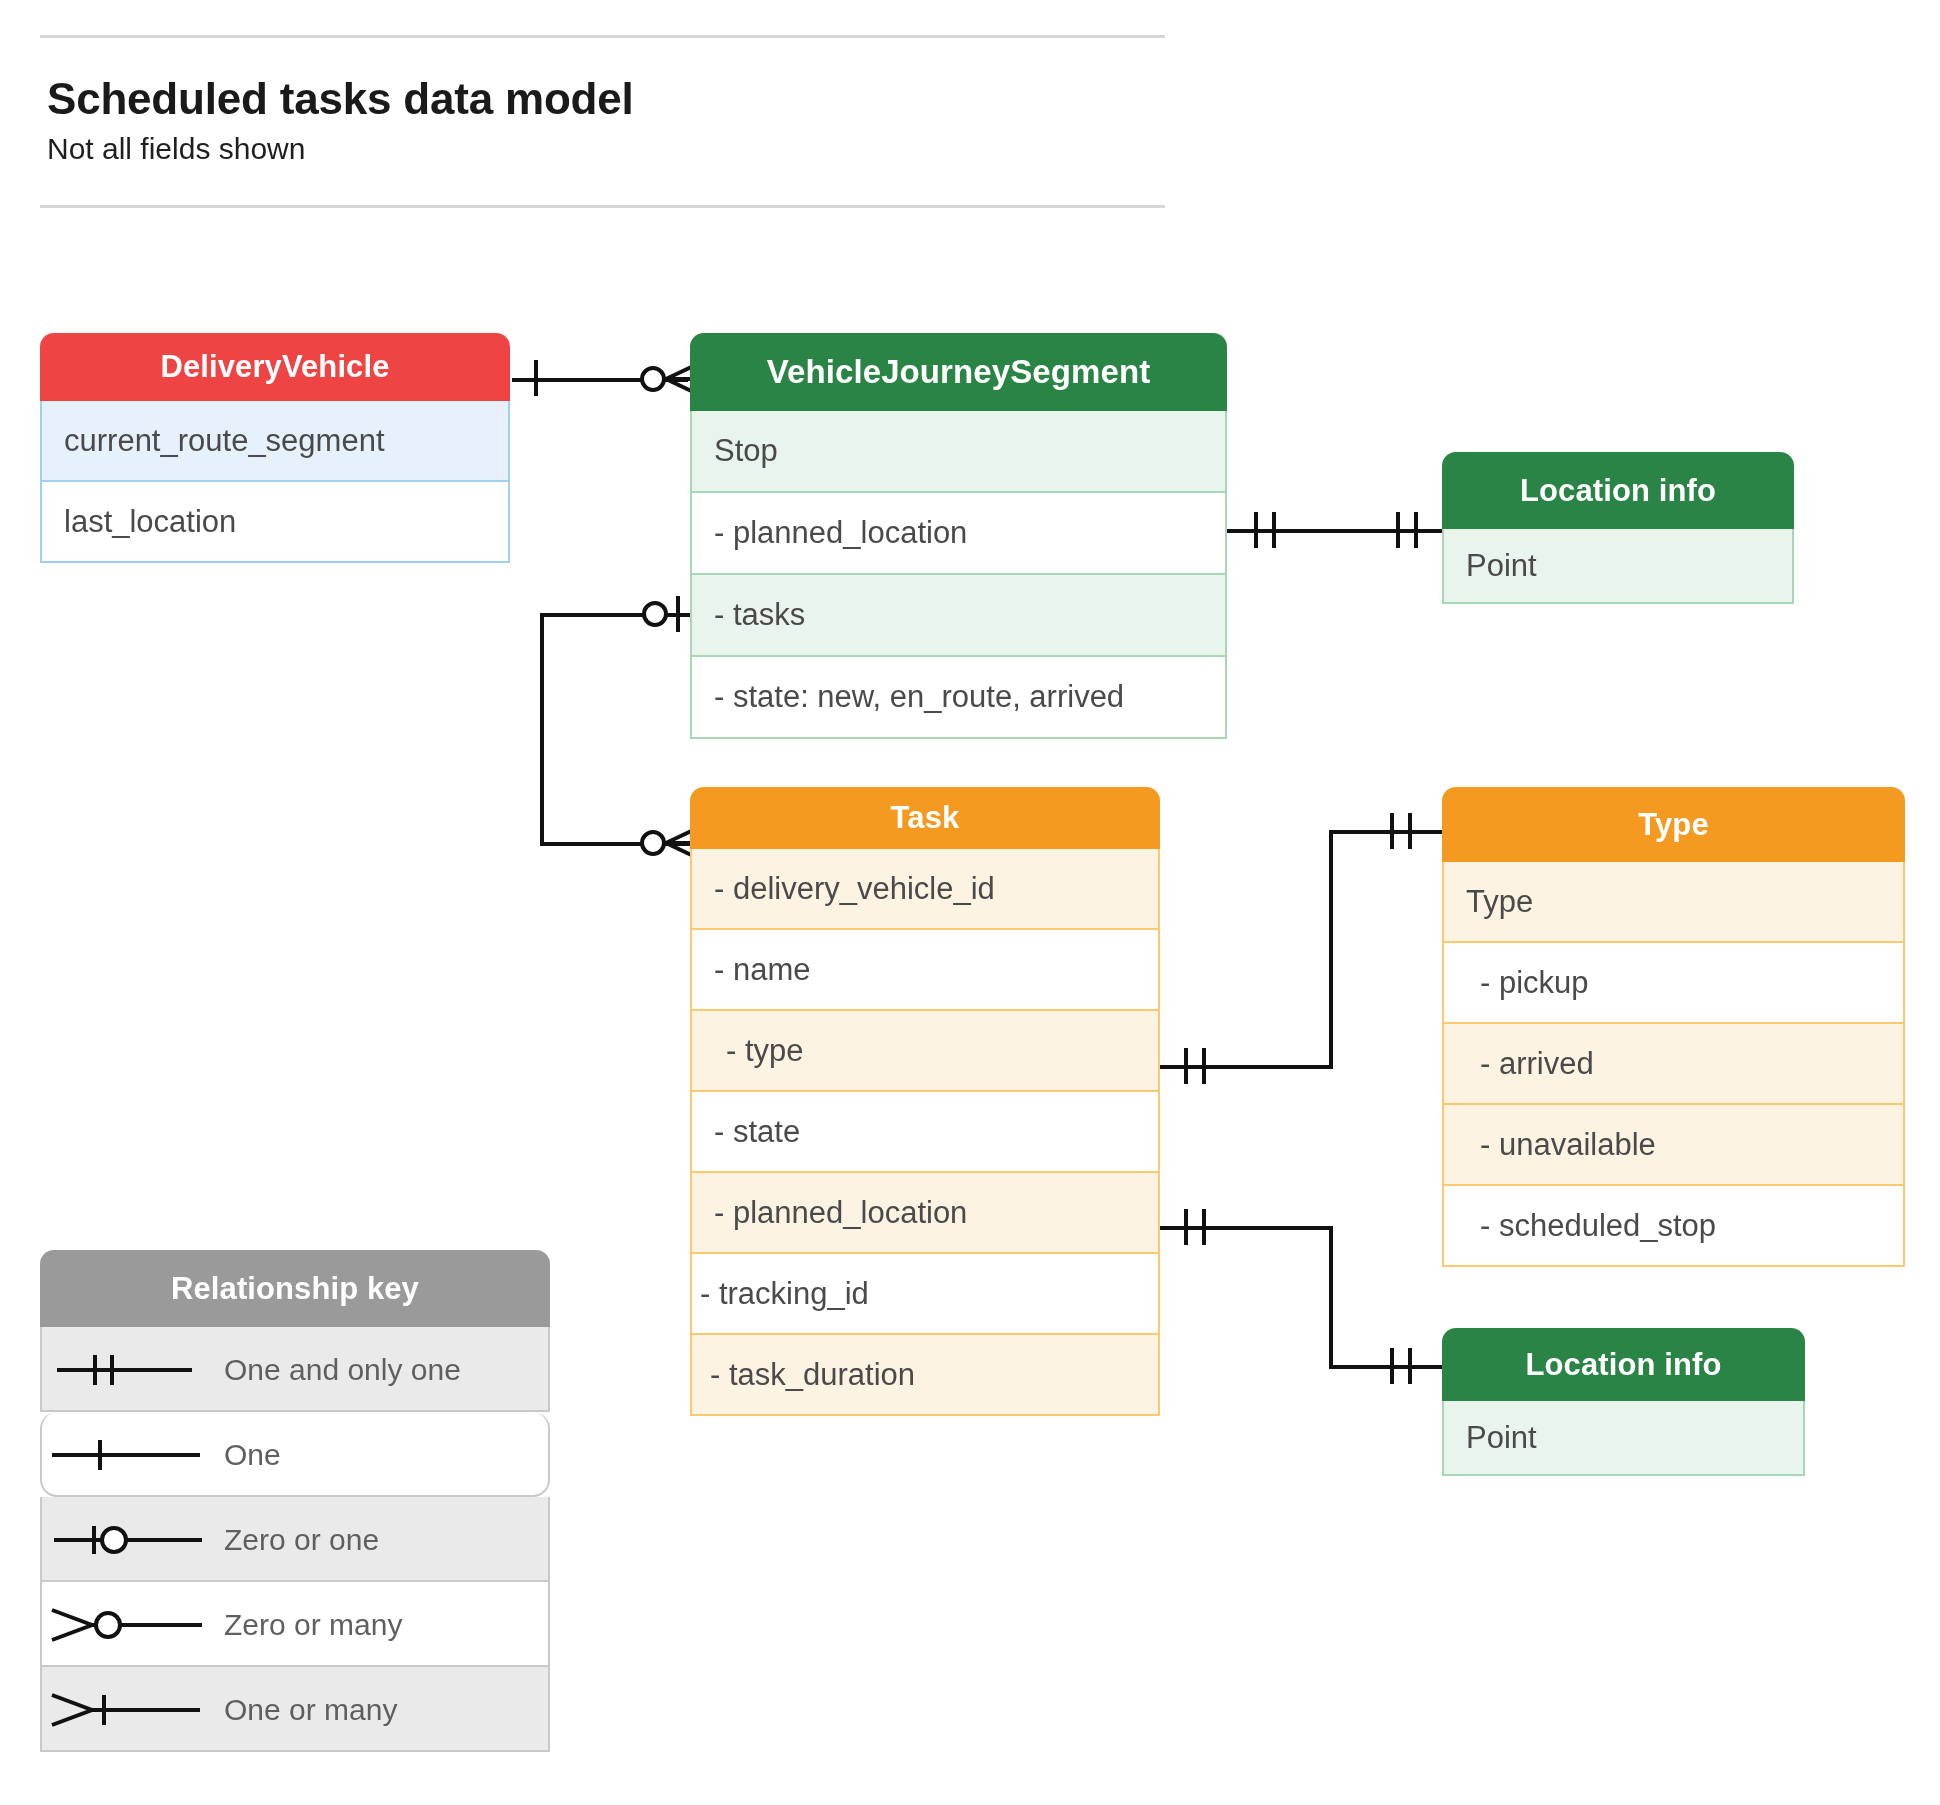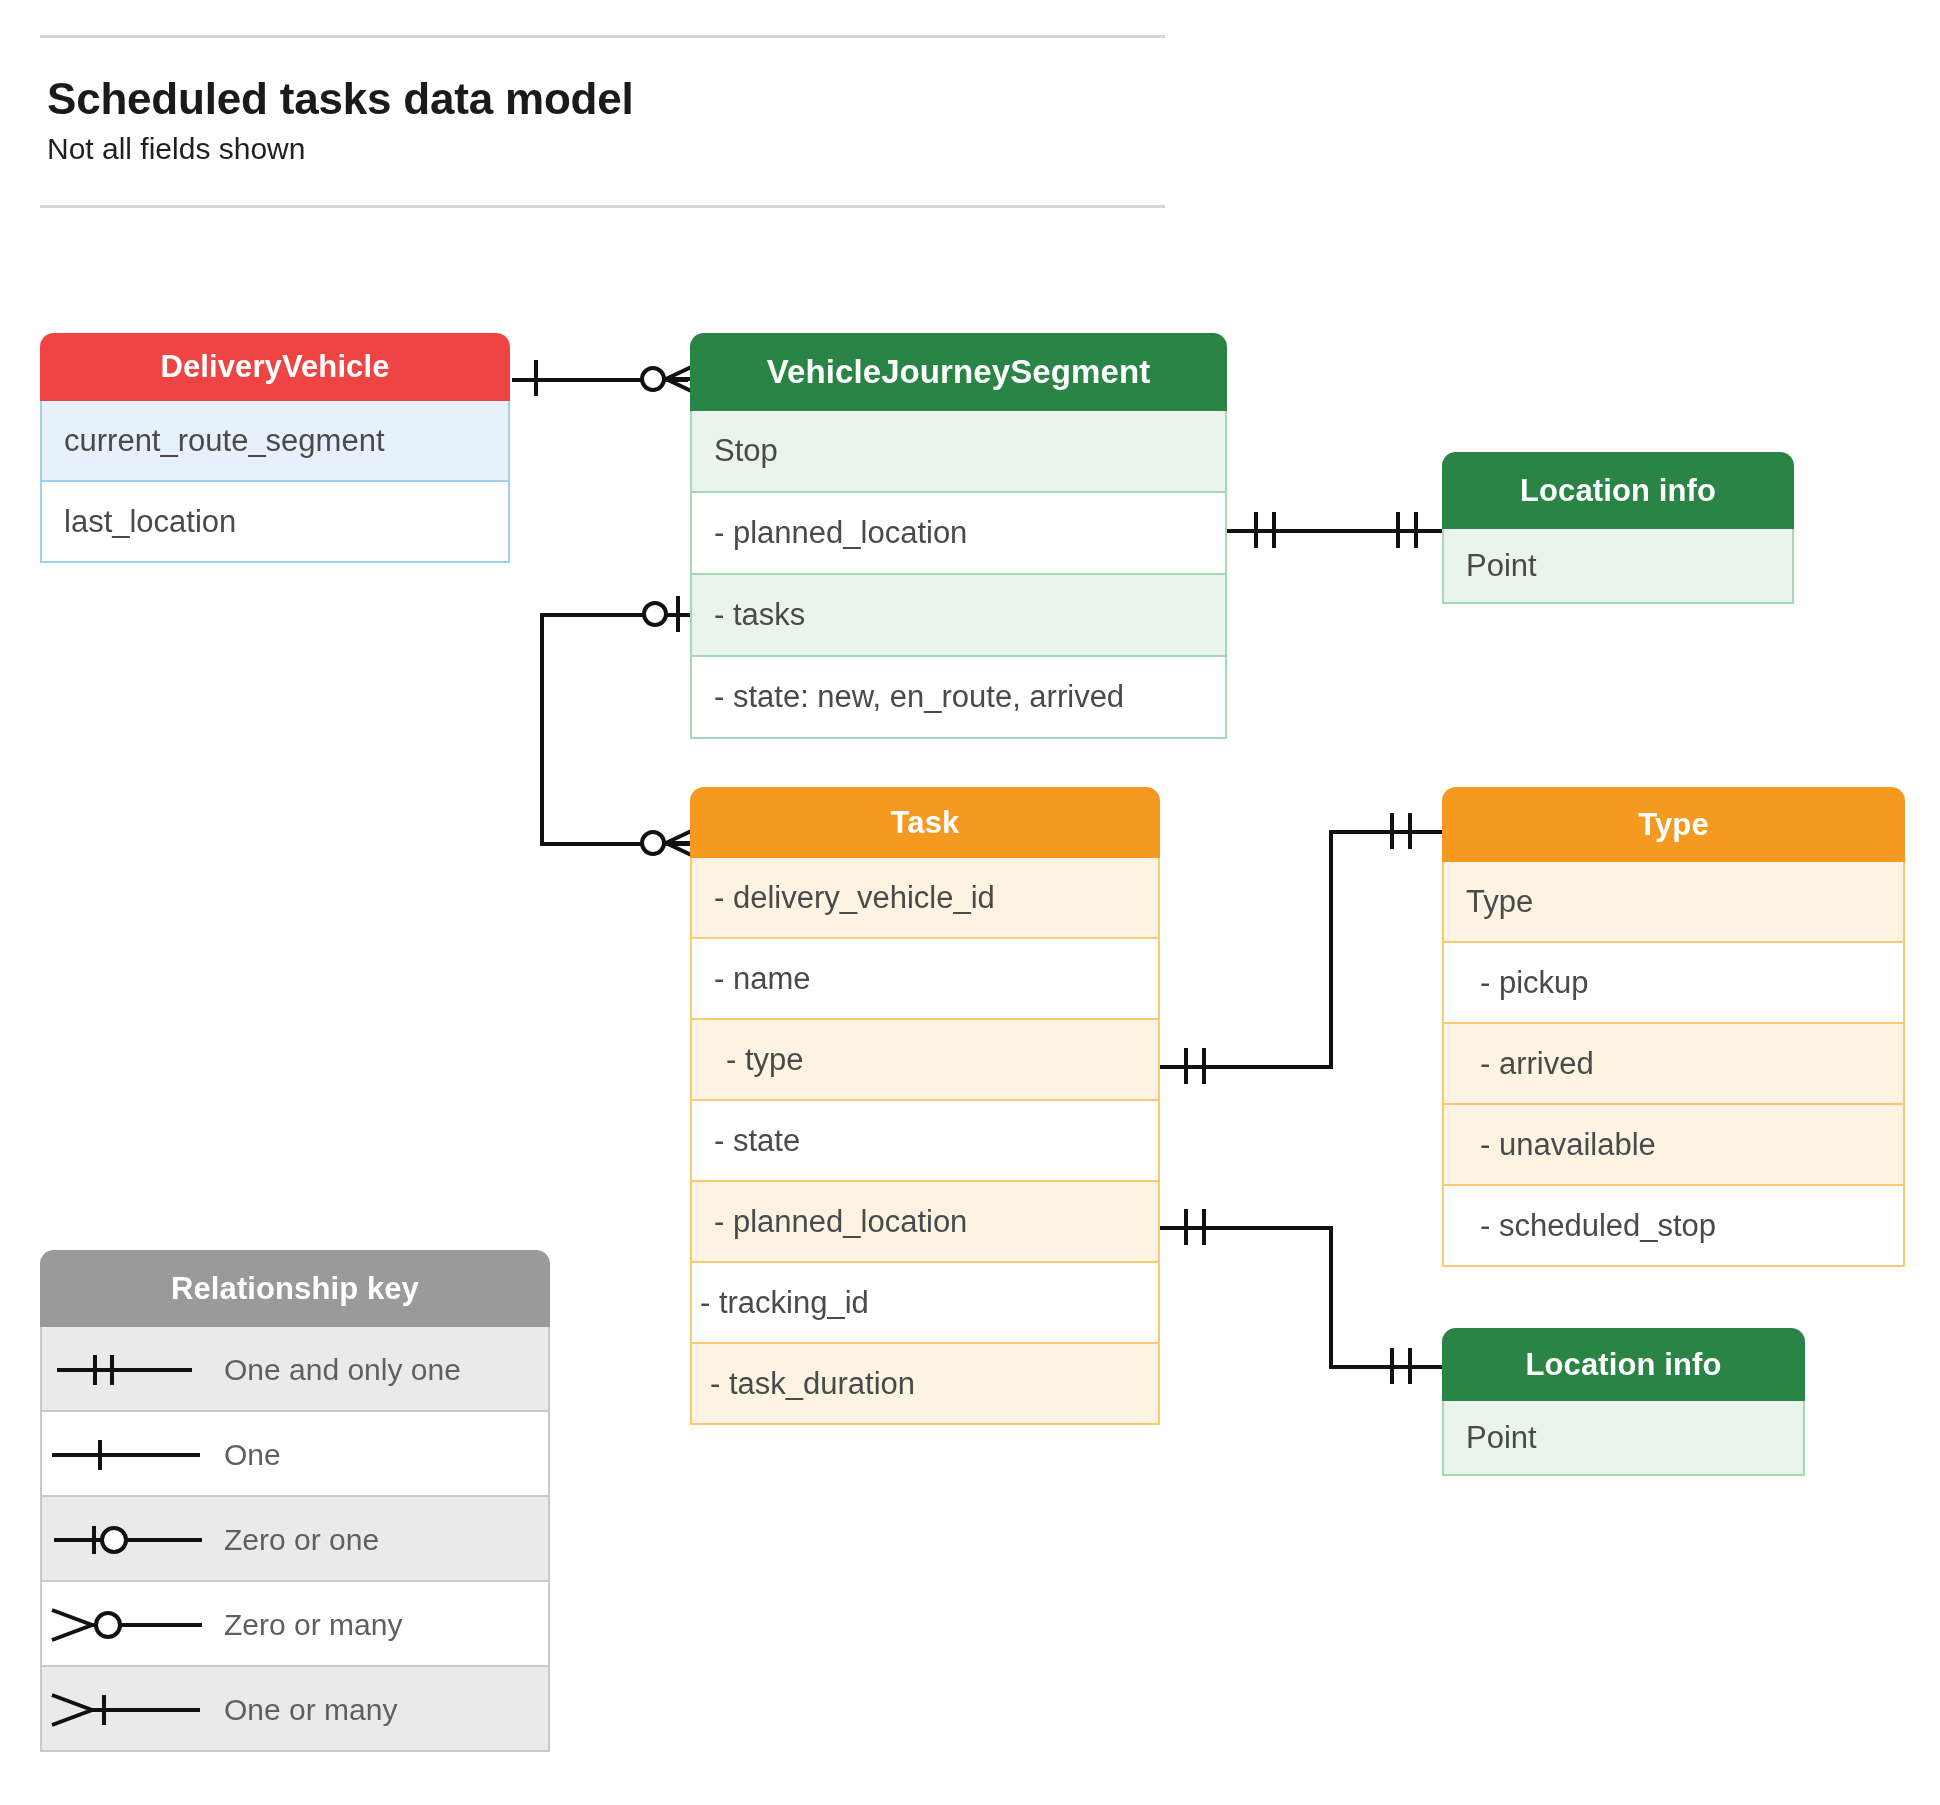--- a/index.html
+++ b/index.html
@@ -165,21 +165,21 @@
   <div class="entity green" style="left:1442px;top:452px;width:352px;">
     <div class="ehead" style="height:77px;font-size:31px;">
       <span>Location info</span>
     </div>
     <div class="erow alt" style="height:75px;font-size:31px;padding-left:22px;">
       <span>Point</span>
     </div>
   </div>
 
   <div class="entity orange" style="left:690px;top:787px;width:470px;">
-    <div class="ehead" style="height:71px;font-size:31px;">
+    <div class="ehead" style="height:62px;font-size:31px;">
       <span>Task</span>
     </div>
     <div class="erow alt" style="height:81px;font-size:31px;padding-left:22px;">
       <span>- delivery_vehicle_id</span>
     </div>
     <div class="erow" style="height:81px;font-size:31px;padding-left:22px;">
       <span>- name</span>
     </div>
     <div class="erow alt" style="height:81px;font-size:31px;padding-left:34px;">
       <span>- type</span>
@@ -236,21 +236,21 @@
     <div class="erow alt legrow" style="height:85px;">
       <span class="legsym">
         <svg width="180" height="85" viewBox="0 0 180 85">
           <path d="M15 43 H150" stroke="#111" stroke-width="4" fill="none"></path>
           <path d="M53 28 V58 M70 28 V58" stroke="#111" stroke-width="4" fill="none"></path>
         </svg>
       </span>
       <span class="leglabel" style="left:182px;top:26px;">One and only one</span>
     </div>
 
-    <div class="erow legrow" style="height:85px;">
+    <div class="erow legrow" style="height:85px;border-radius:17px;">
       <span class="legsym">
         <svg width="180" height="85" viewBox="0 0 180 85">
           <path d="M10 43 H158" stroke="#111" stroke-width="4" fill="none"></path>
           <path d="M58 28 V58" stroke="#111" stroke-width="4" fill="none"></path>
         </svg>
       </span>
       <span class="leglabel" style="left:182px;top:26px;">One</span>
     </div>
 
     <div class="erow alt legrow" style="height:85px;">

